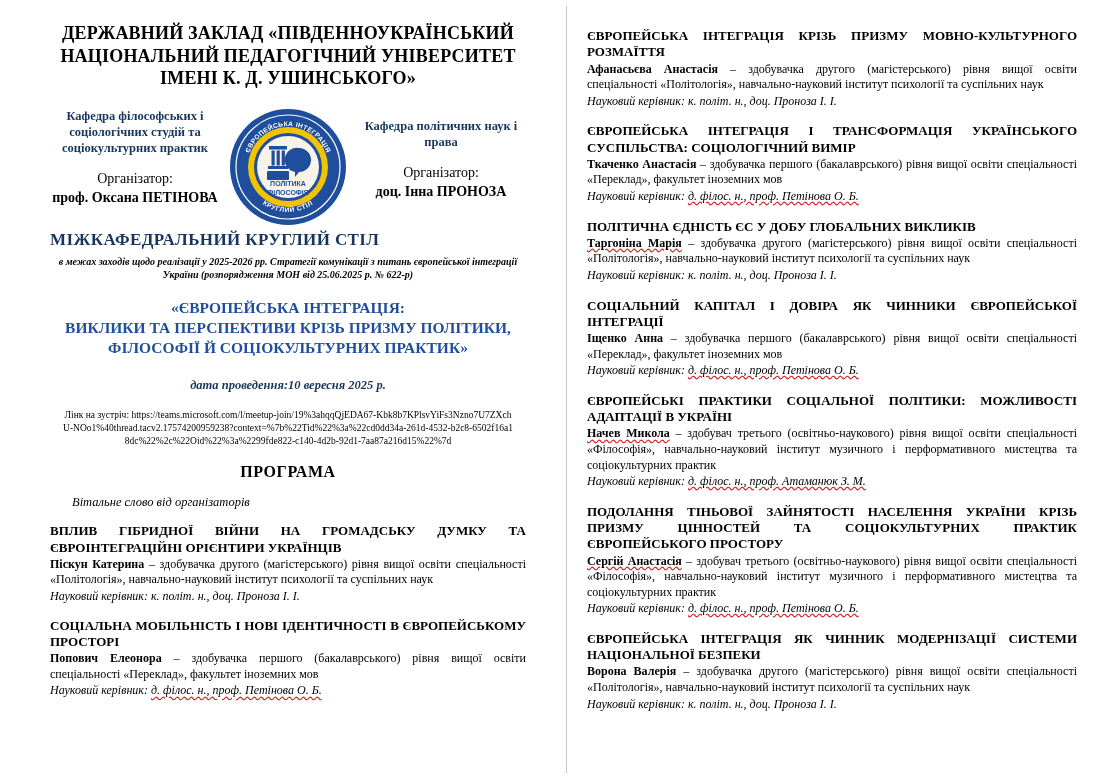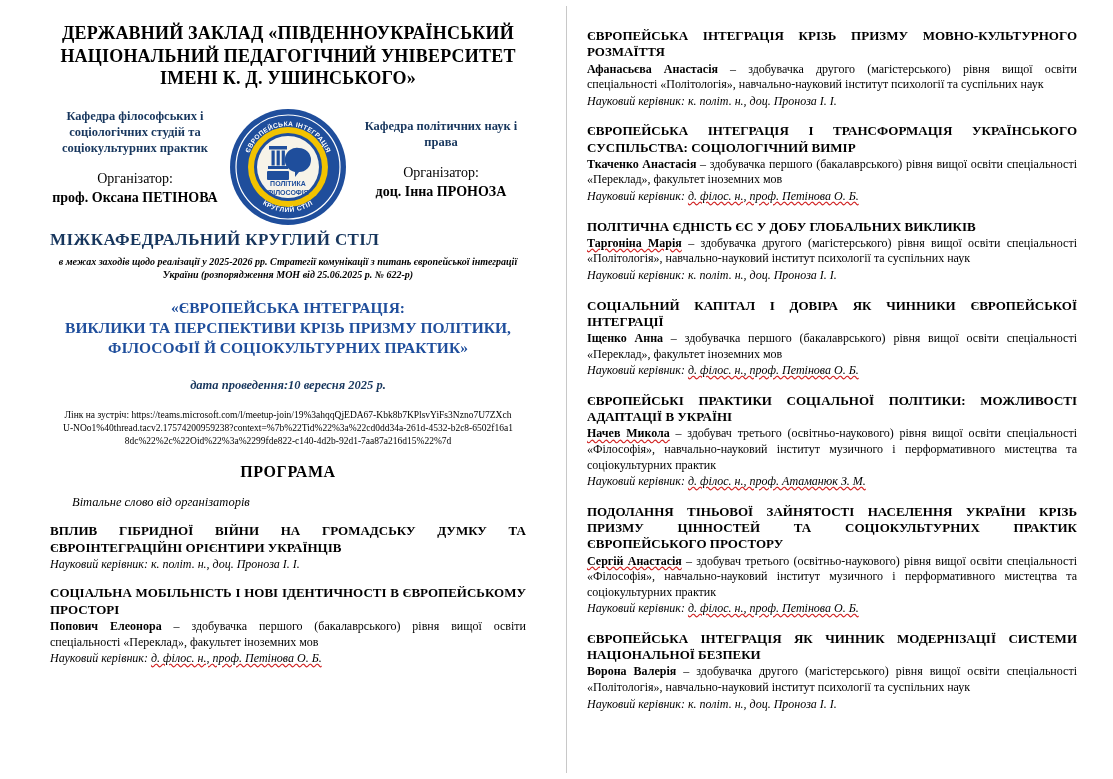--- a/index.html
+++ b/index.html
@@ -242,20 +242,23 @@
     <div class="link-block">
       <span>Лінк на зустріч:</span>
       <span>https://teams.microsoft.com/l/meetup-join/19%3ahqqQjEDA67-Kbk8b7KPlsvYiFs3Nzno7U7ZXchU-NOo1%40thread.tacv2.17574200959238?context=%7b%22Tid%22%3a%22cd0dd34a-261d-4532-b2c8-6502f16a18dc%22%2c%22Oid%22%3a%2299fde822-c140-4d2b-92d1-7aa87a216d15%22%7d</span>
     </div>
 
     <div class="program-label">ПРОГРАМА</div>
     <div class="greeting">Вітальне слово від організаторів</div>
 
     <div class="entry">
       <div class="entry-title">ВПЛИВ ГІБРИДНОЇ ВІЙНИ НА ГРОМАДСЬКУ ДУМКУ ТА ЄВРОІНТЕГРАЦІЙНІ ОРІЄНТИРИ УКРАЇНЦІВ</div>
+      <div class="entry-body">
+        <span class="author">Піскун Катерина</span><span> – здобувачка другого (магістерського) рівня вищої освіти спеціальності «Політологія», навчально-науковий інститут психології та суспільних наук</span>
+      </div>
       <div class="advisor">
         <span class="adv-name">Науковий керівник:</span>
         <span class="adv-name">к. політ. н., доц. Проноза І. І.</span>
       </div>
     </div>
 
     <div class="entry">
       <div class="entry-title">СОЦІАЛЬНА МОБІЛЬНІСТЬ І НОВІ ІДЕНТИЧНОСТІ В ЄВРОПЕЙСЬКОМУ ПРОСТОРІ</div>
       <div class="entry-body">
         <span class="author">Попович Елеонора</span><span> – здобувачка першого (бакалаврського) рівня вищої освіти спеціальності «Переклад», факультет іноземних мов</span>

